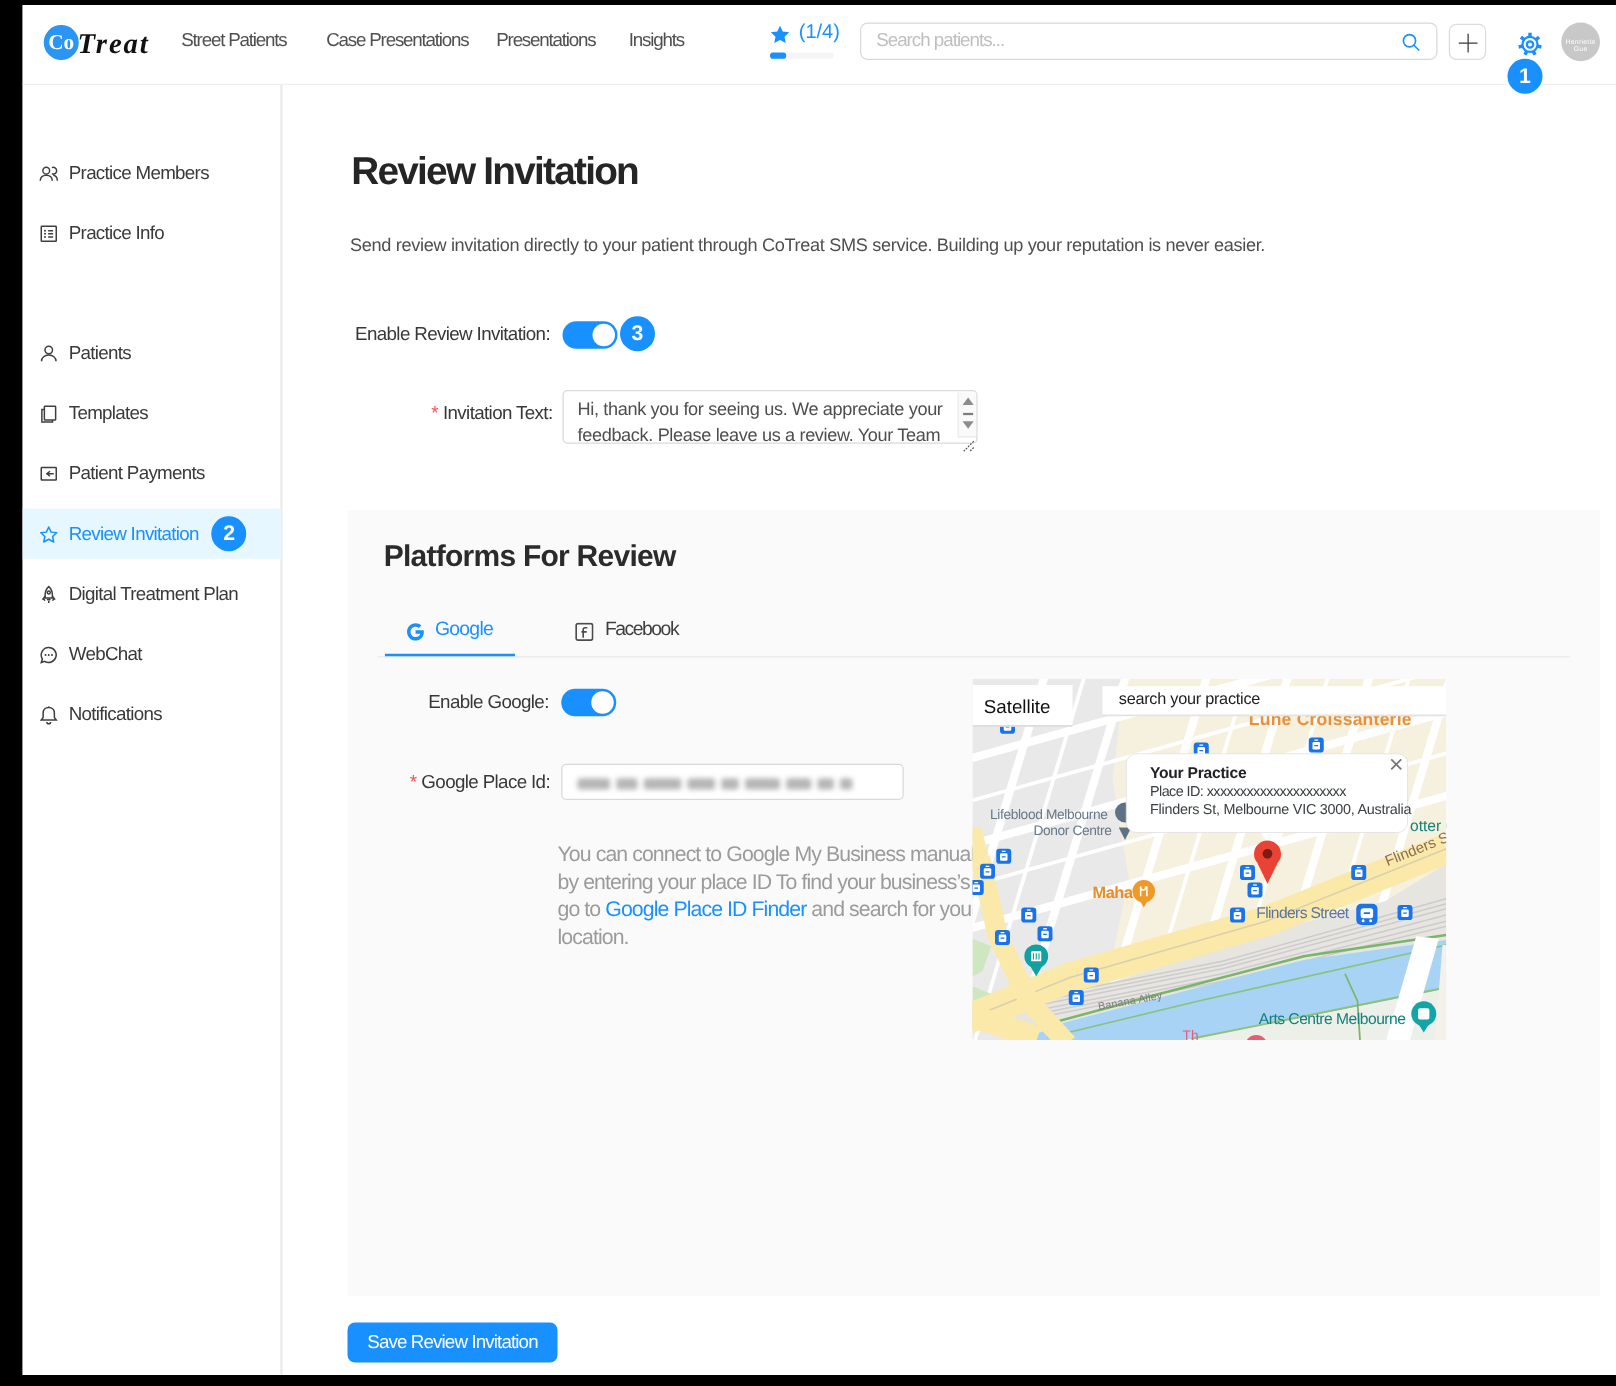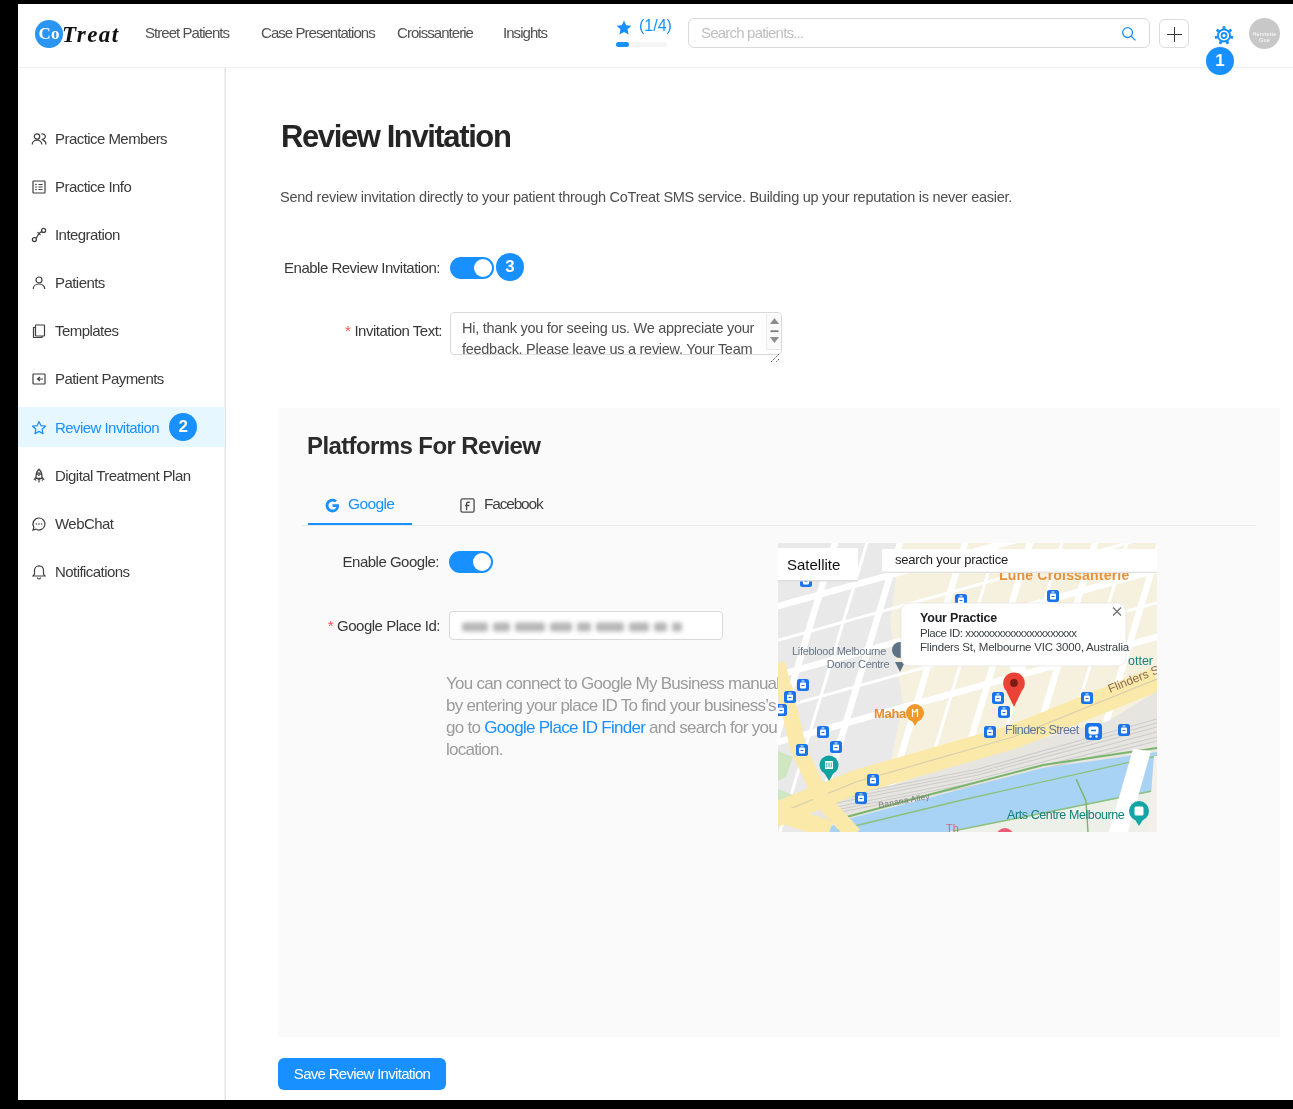--- a/index.html
+++ b/index.html
@@ -46,21 +46,21 @@
 #gpid{position:absolute;left:171px;top:203px;width:274px;height:29px;border:1px solid #d9d9d9;border-radius:4px;background:#fff;overflow:hidden;}
 #savebtn{position:absolute;left:52px;top:990px;width:168px;height:32px;background:#1890ff;border-radius:6px;color:#fff;font-size:15px;text-align:center;line-height:32px;letter-spacing:-0.7px;}
 </style></head>
 <body>
 <div id="page">
 <div id="hdr">
 <div id="logo-c">Co</div>
       <div id="logo-t">Treat</div>
 <div class="navlink" style="left:127px;">Street Patients</div>
 <div class="navlink" style="left:243px;">Case Presentations</div>
-<div class="navlink" style="left:379px;">Croissanterie</div>
+<div class="navlink" style="left:379px;">Presentations</div>
 <div class="navlink" style="left:485px;">Insights</div>
 <div id="star-wrap">
 <svg width="16" height="15" viewBox="0 0 16 15" style="position:absolute;left:0;top:2px;">
           <path d="M8 0.5 L10.2 5.2 L15.4 5.8 L11.6 9.3 L12.6 14.4 L8 11.9 L3.4 14.4 L4.4 9.3 L0.6 5.8 L5.8 5.2 Z" fill="#1890ff"></path>
         </svg>
 <div id="star-num">(1/4)</div>
         <div id="prog">
           <div></div>
         </div>
       </div>
@@ -111,30 +111,20 @@
           <rect x="2" y="2" width="12" height="12" rx="0.5"></rect>
           <path d="M7.5 5.5 h4 M7.5 8 h4 M7.5 10.5 h4"></path>
           <g fill="#3f3f3f" stroke="none">
             <circle cx="5" cy="5.5" r="0.8"></circle>
             <circle cx="5" cy="8" r="0.8"></circle>
             <circle cx="5" cy="10.5" r="0.8"></circle>
           </g>
         </g>
       </svg>
       <span>Practice Info</span>
-    </div>
-<div class="side-item" style="top:210px;">
-      <svg width="16" height="16" viewBox="0 0 16 16">
-        <g fill="none" stroke="#3f3f3f" stroke-width="1.25">
-          <circle cx="3.4" cy="12.6" r="2"></circle>
-          <circle cx="12.6" cy="3.4" r="2"></circle>
-          <path d="M4.9 11.1 C 7 9 6.2 8.4 8 6.6 M 8 6.6 C 9.8 4.8 9 5.4 11.1 4.9 M 8 6.6 l 1.5 1.5 M 8 6.6 l -1.5 -1.5"></path>
-        </g>
-      </svg>
-      <span>Integration</span>
     </div>
 <div class="side-item" style="top:258px;">
       <svg width="16" height="16" viewBox="0 0 16 16">
         <g fill="none" stroke="#3f3f3f" stroke-width="1.2">
           <circle cx="8" cy="5" r="3"></circle>
           <path d="M2.2 14 c0-3 2.5-5 5.8-5 s5.8 2 5.8 5"></path>
         </g>
       </svg>
       <span>Patients</span>
     </div>

